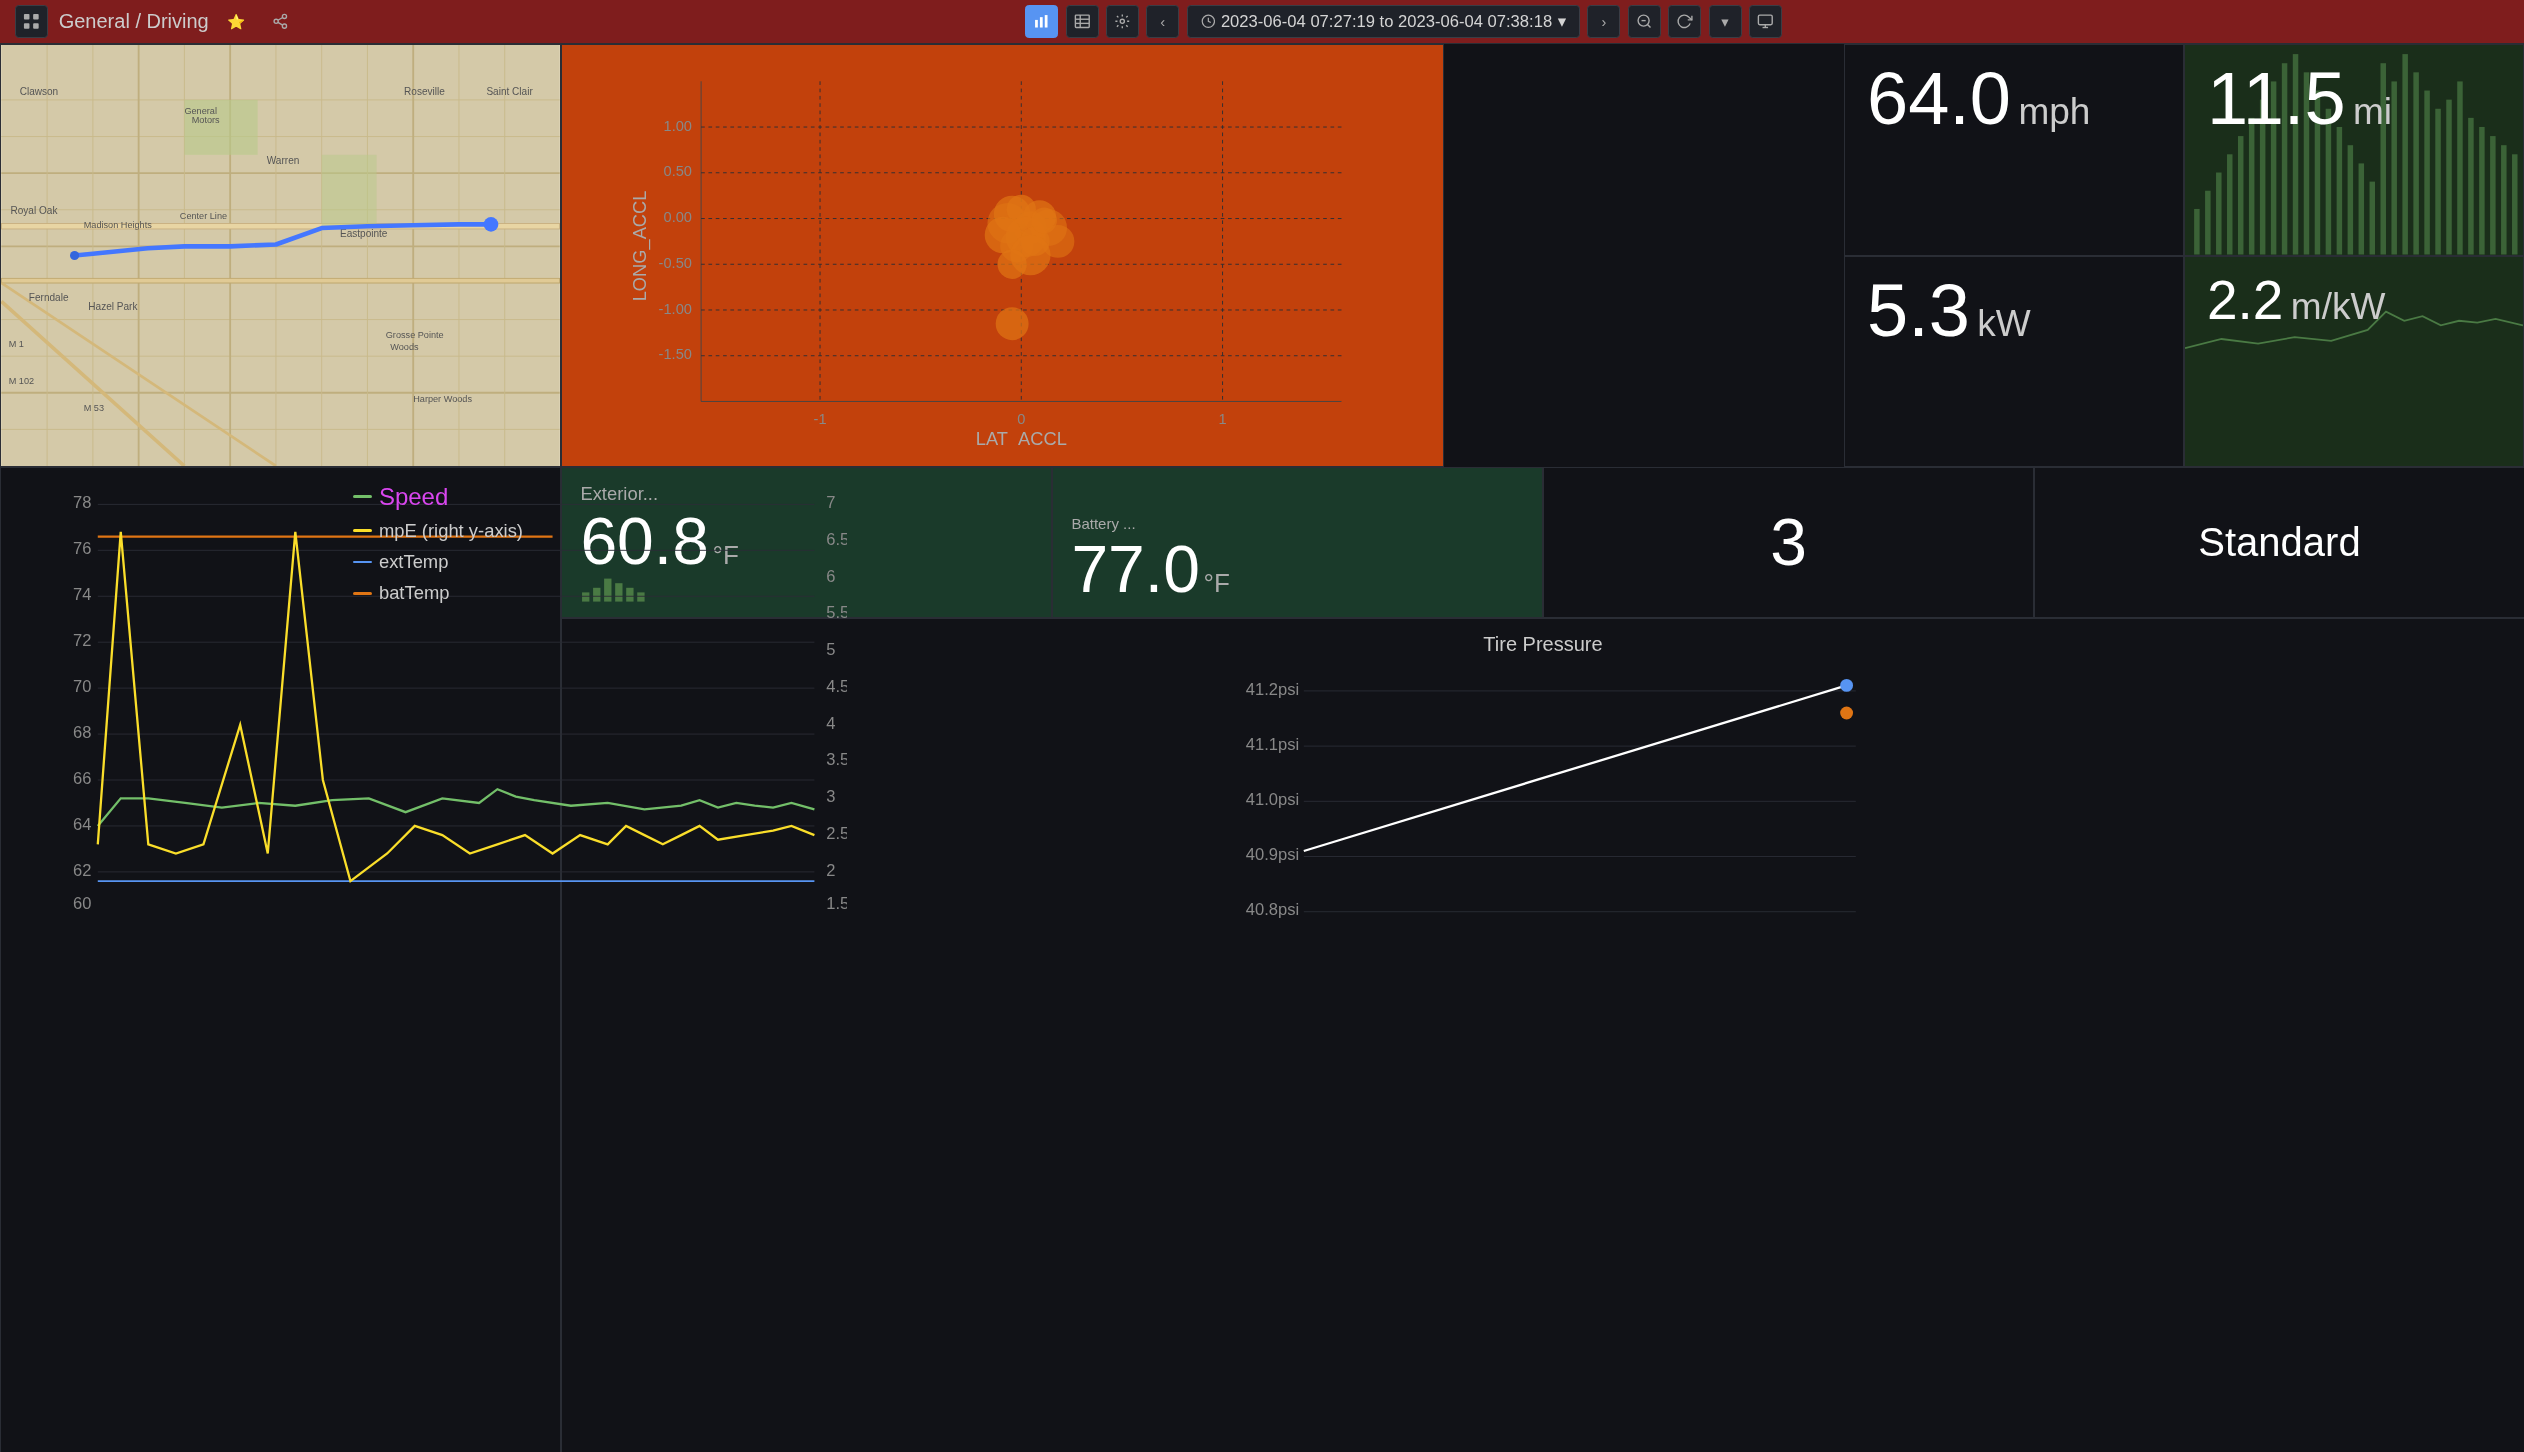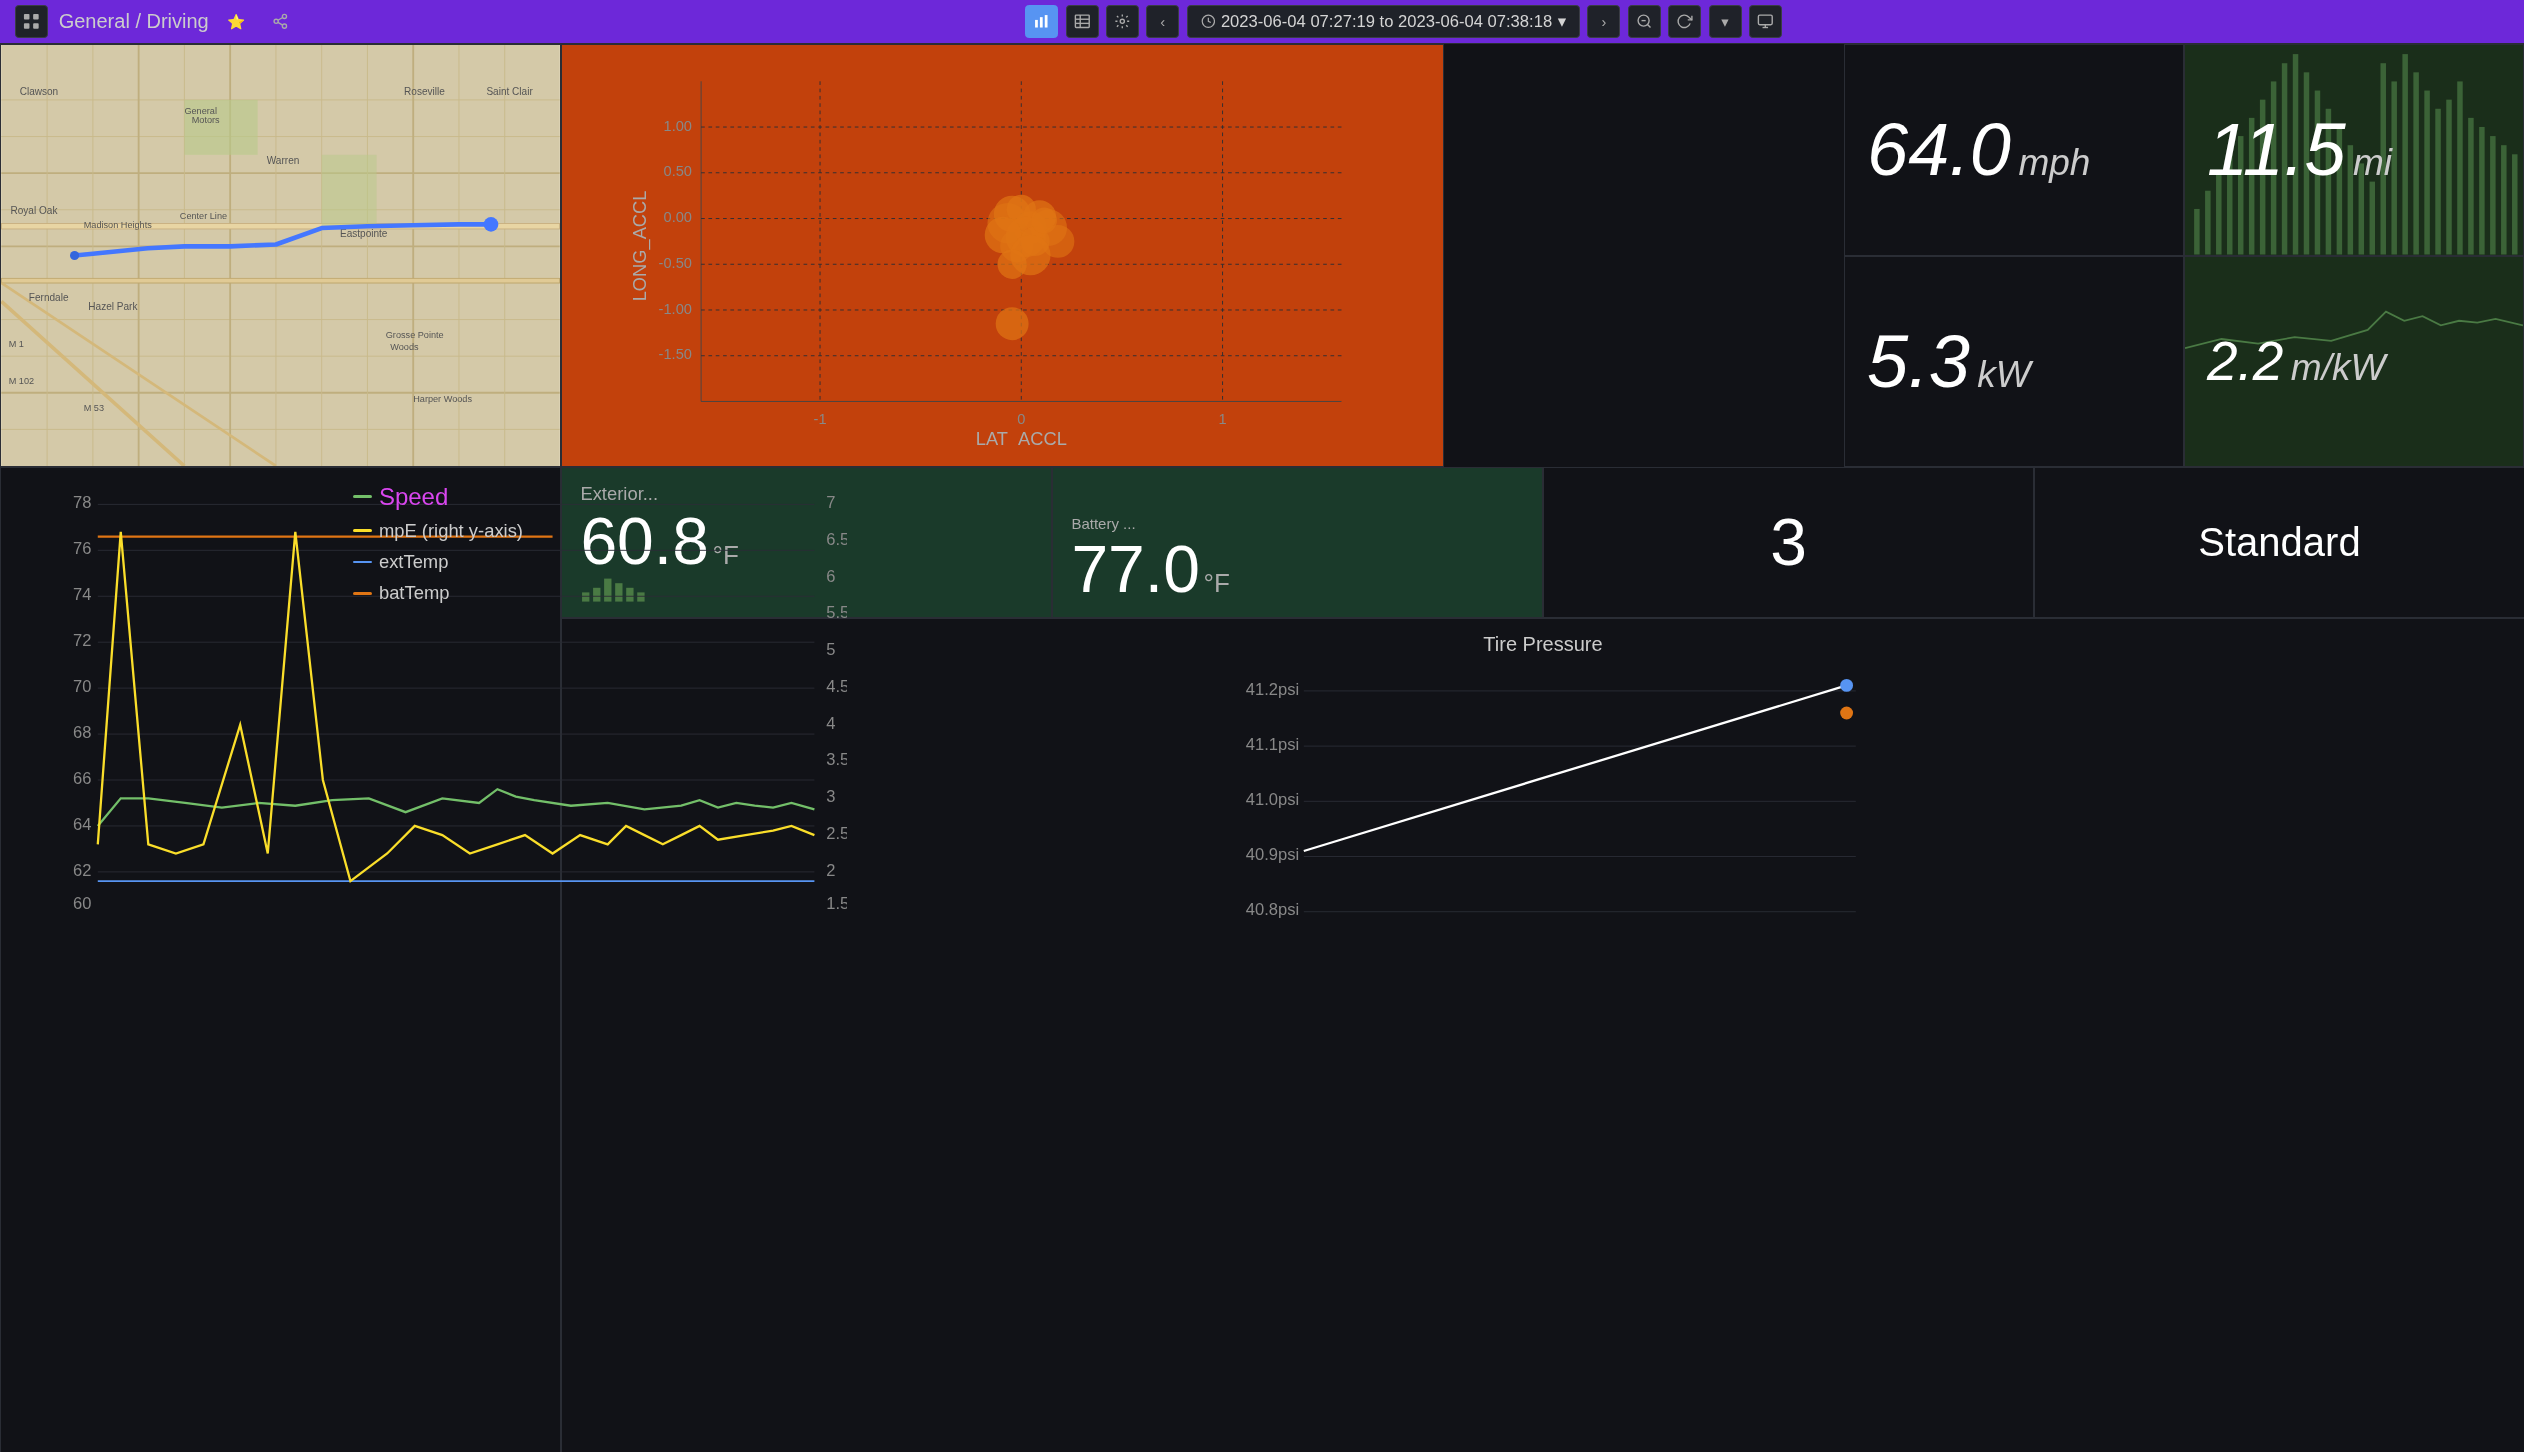--- a/index.html
+++ b/index.html
@@ -10,21 +10,21 @@
       width: 2525px;
       height: 1453px;
       overflow: hidden;
     }
 
     
     .header {
       display: flex;
       align-items: center;
       justify-content: space-between;
-      background: #6d28d9;
+      background: #7f1d1d;
       border-bottom: 0.9px solid #2a2d35;
       padding: 0 14.7px;
       height: 44px;
     }
     .header-left {
       display: flex;
       align-items: center;
       gap: 11px;
     }
     .header-center {
@@ -99,25 +99,24 @@
       flex-direction: column;
       align-items: center;
       justify-content: center;
     }
     .metric-cell {
       border: 0.9px solid #2a2d35;
       background: #111217;
       display: flex;
       flex-direction: column;
       align-items: flex-start;
-      justify-content: center;
+      justify-content: flex-start;
       padding: 11px 22px;
       position: relative;
       overflow: hidden;
-      font-style: italic;
     }
 
     
     .bottom-section {
       grid-column: 1;
       grid-row: 2;
       background: #111217;
       border: 0.9px solid #2a2d35;
       position: relative;
       padding: 18.4px 9.2px 9.2px 55px;

